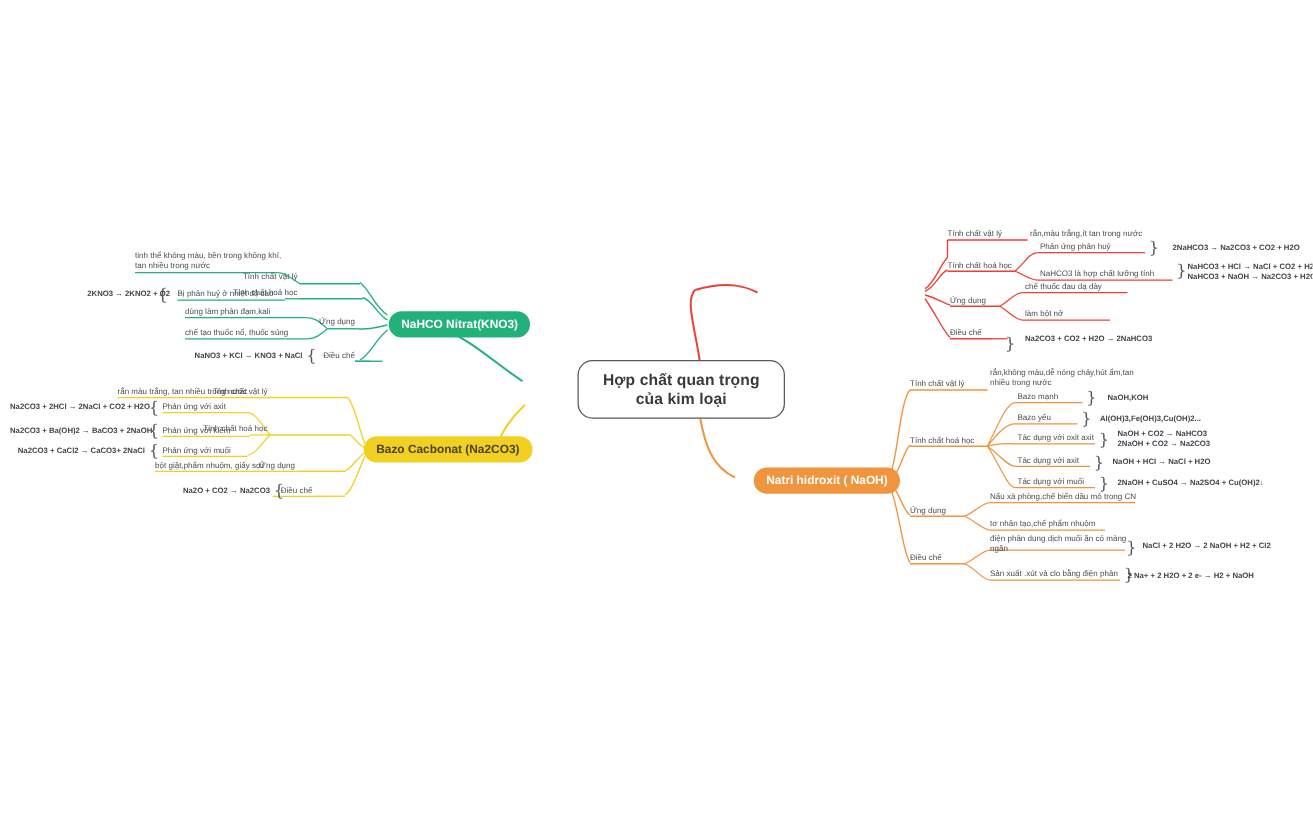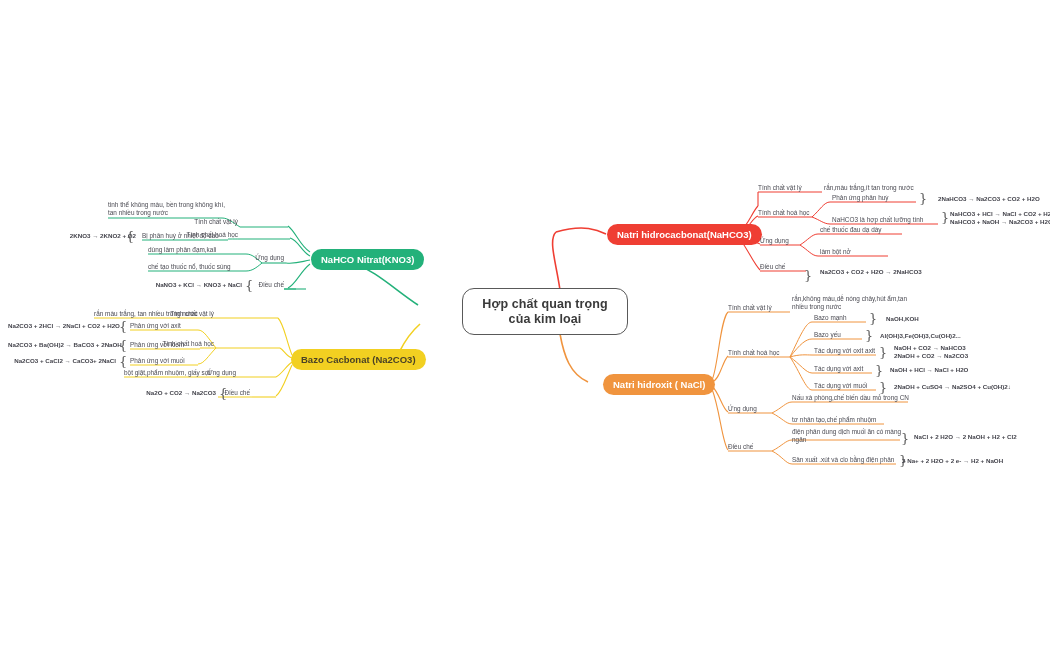--- a/index.html
+++ b/index.html
@@ -243,44 +243,41 @@
   <div class="node eq" style="left:8px; top:322px; width:108px; text-align:right;"><span>Na2CO3 + 2HCl → 2NaCl + CO2 + H2O</span></div>
   <div class="node eq" style="left:8px; top:341px; width:108px; text-align:right;"><span>Na2CO3 + Ba(OH)2 → BaCO3 + 2NaOH</span></div>
   <div class="node eq" style="left:8px; top:357px; width:108px; text-align:right;"><span>Na2CO3 + CaCl2 → CaCO3+ 2NaCl</span></div>
   <span class="brace" style="left:119px; top:319px;">{</span>
   <span class="brace" style="left:119px; top:338px;">{</span>
   <span class="brace" style="left:119px; top:354px;">{</span>
   <div class="node leaf" style="left:124px; top:369px; width:114px;"><span>bột giặt,phẩm nhuộm, giấy sợi</span></div>
   <div class="node eq" style="left:128px; top:389px; width:88px; text-align:right;"><span>Na2O + CO2 → Na2CO3</span></div>
   <span class="brace" style="left:219px; top:386px;">{</span>
 
-  <div class="node pill red" style="left:607px; top:224px;">
-    <span>Natri hidrocacbonat(NaHCO3)</span>
-  </div>
   <div class="node leaf right" style="left:758px; top:184px; width:70px;"><span>Tính chất vật lý</span></div>
   <div class="node leaf right" style="left:758px; top:209px; width:70px;"><span>Tính chất hoá học</span></div>
   <div class="node leaf right" style="left:760px; top:237px; width:44px;"><span>Ứng dụng</span></div>
   <div class="node leaf right" style="left:760px; top:263px; width:34px;"><span>Điều chế</span></div>
   <div class="node leaf right" style="left:824px; top:184px; width:126px;"><span>rắn,màu trắng,ít tan trong nước</span></div>
   <div class="node leaf right" style="left:832px; top:194px; width:82px;"><span>Phản ứng phân huỷ</span></div>
   <div class="node leaf right" style="left:832px; top:216px; width:106px;"><span>NaHCO3 là hợp chất lưỡng tính</span></div>
   <span class="brace" style="left:919px; top:191px;">}</span>
   <span class="brace" style="left:941px; top:210px;">}</span>
   <div class="node eq" style="left:938px; top:195px; width:110px;"><span>2NaHCO3 → Na2CO3 + CO2 + H2O</span></div>
   <div class="node eq" style="left:950px; top:210px; width:100px;">
     <div>NaHCO3 + HCl → NaCl + CO2 + H2O</div>
     <div>NaHCO3 + NaOH → Na2CO3 + H2O</div>
   </div>
   <div class="node leaf right" style="left:820px; top:226px; width:90px;"><span>chế thuốc đau dạ dày</span></div>
   <div class="node leaf right" style="left:820px; top:248px; width:70px;"><span>làm bột nở</span></div>
   <span class="brace" style="left:804px; top:268px;">}</span>
   <div class="node eq" style="left:820px; top:268px; width:120px;"><span>Na2CO3 + CO2 + H2O → 2NaHCO3</span></div>
 
   <div class="node pill orange" style="left:603px; top:374px;">
-    <span>Natri hidroxit ( NaCl)</span>
+    <span>Natri hidroxit ( NaOH)</span>
   </div>
   <div class="node leaf right" style="left:728px; top:304px; width:64px;"><span>Tính chất vật lý</span></div>
   <div class="node leaf right" style="left:728px; top:349px; width:64px;"><span>Tính chất hoá học</span></div>
   <div class="node leaf right" style="left:728px; top:405px; width:44px;"><span>Ứng dụng</span></div>
   <div class="node leaf right" style="left:728px; top:443px; width:34px;"><span>Điều chế</span></div>
   <div class="node leaf right" style="left:792px; top:295px; width:124px;">
     <div>rắn,không màu,dễ nóng chảy,hút ẩm,tan</div>
     <div>nhiều trong nước</div>
   </div>
   <div class="node leaf right" style="left:814px; top:314px; width:60px;"><span>Bazo mạnh</span></div>

